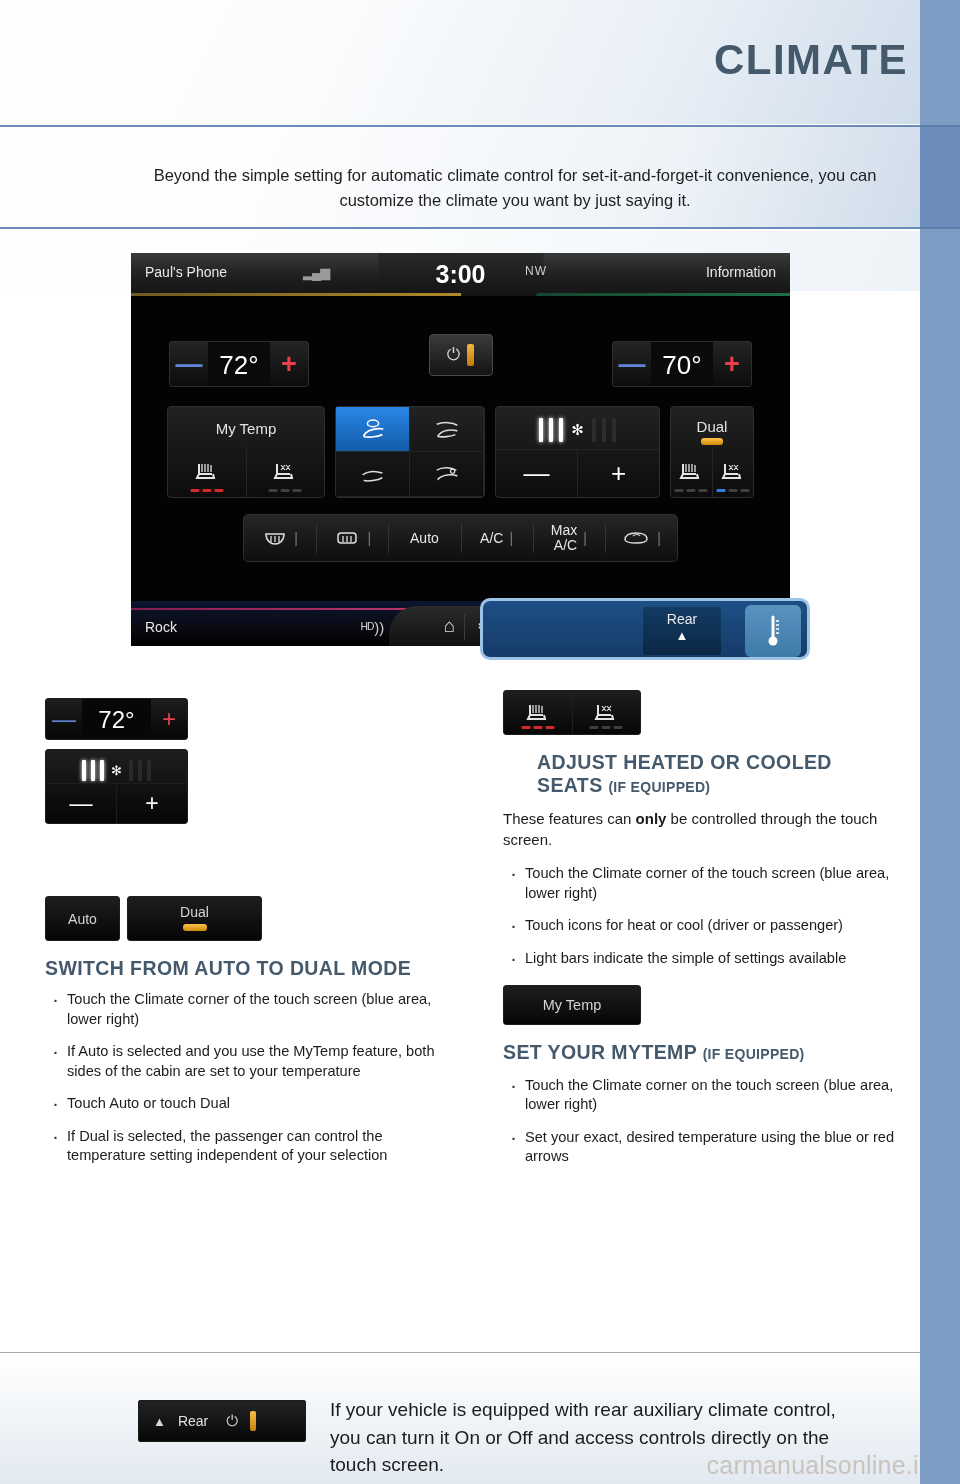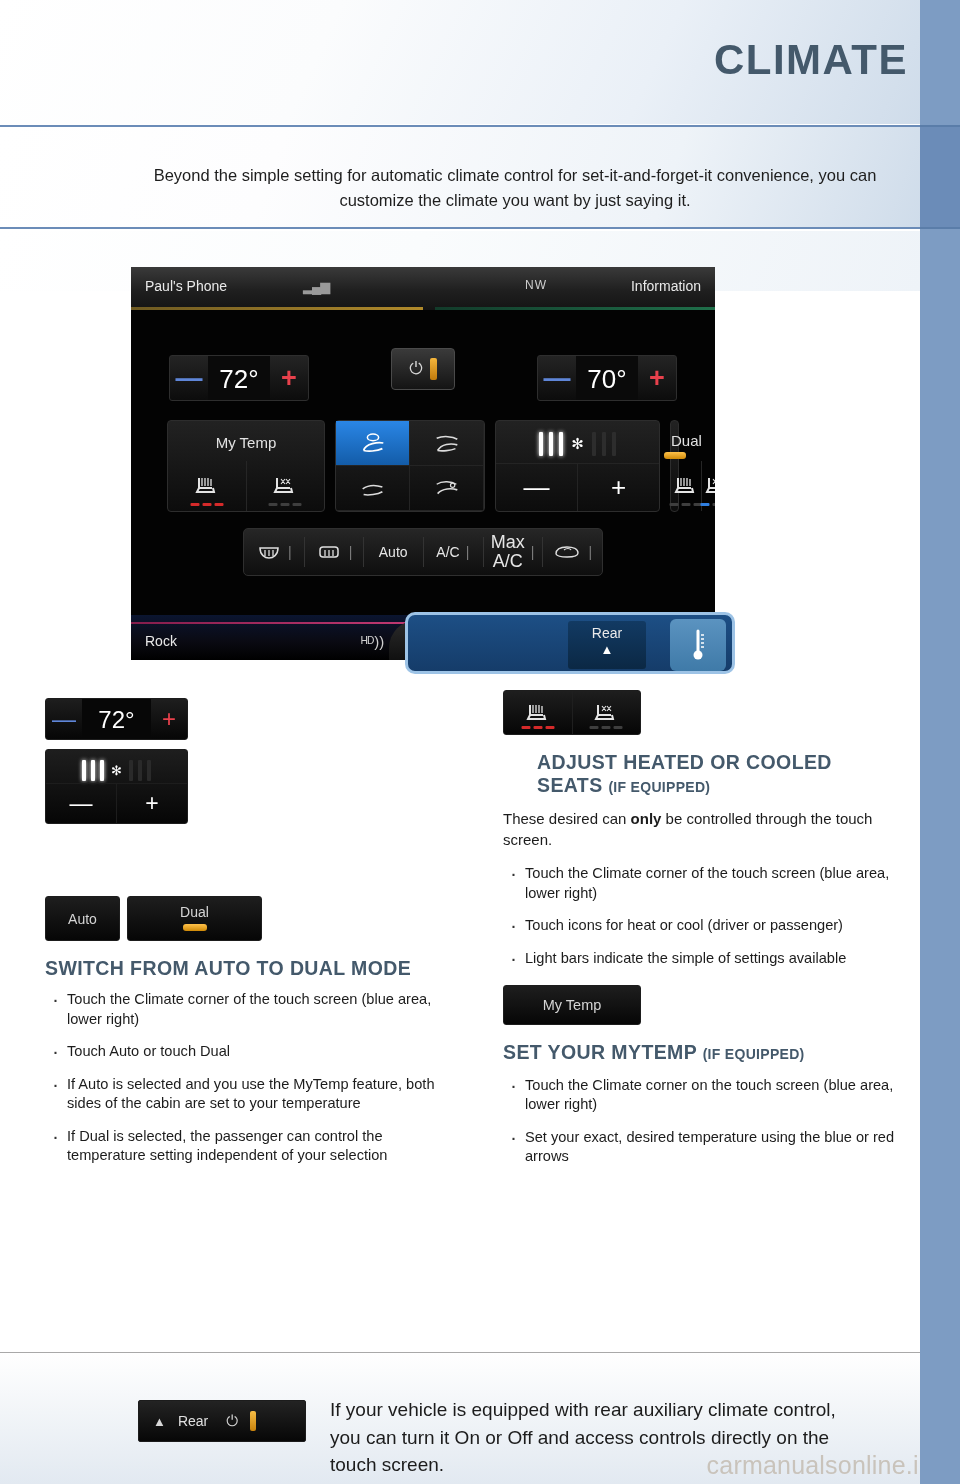--- a/index.html
+++ b/index.html
@@ -52,21 +52,21 @@
     font-size: 16.5px; line-height: 1.5; color: #1e1e1e;
     font-family: "Liberation Sans", sans-serif;
   }
   .body-fade {
     position: absolute; left: 0; top: 231px; width: 920px; height: 60px;
     background: linear-gradient(110deg,#ffffff 0%, #fafcfd 45%, #eef3f8 100%);
   }
 
   
   .screen-wrap {
-    position: absolute; left: 131px; top: 267px; width: 584px; height: 393px;
+    position: absolute; left: 131px; top: 253px; width: 659px; height: 393px;
   }
   .screen {
     position: absolute; inset: 0;
     background: #050505;
     overflow: hidden;
   }
   .status-bar {
     position: absolute; left:0; top:0; width: 100%; height: 43px;
     background: linear-gradient(180deg,#3a3a3a 0%, #1f1f1f 55%, #141414 100%);
   }
@@ -154,21 +154,21 @@
   .du-label { position:absolute; left:0; right:0; top:11px; text-align:center; color:#e2e2e2; font-size:15px;}
   .du-amber { position:absolute; left:50%; transform:translateX(-50%); top:31px; width:22px; height:7px; border-radius:3px; background: linear-gradient(180deg,#ffc24a,#d08a08); }
 
   .fnrow {
     position:absolute; left:112px; right:112px; top:218px; height:48px;
     background: linear-gradient(180deg,#262626,#0e0e0e);
     border:1px solid #2f2f2f; border-radius:5px; display:flex;
   }
   .fn { flex:1; display:flex; align-items:center; justify-content:center; gap:6px; color:#e6e6e6; font-size:14px; position:relative;}
   .fn + .fn:before { content:""; position:absolute; left:0; top:8px; bottom:8px; width:1px; background:#333; }
-  .fn-2l { line-height:1.05; text-align:center; font-size:18px; }
+  .fn-2l { line-height:1.05; text-align:right; font-size:14px; }
   .tick { color:#7a7a7a; font-size:14px; }
 
   .bottom-bar {
     position:absolute; left:0; bottom:0; width:100%; height:45px;
     background: linear-gradient(180deg,#0b1530 0%, #0a0a12 60%, #000 100%);
   }
   .bb-glow { position:absolute; left:0; bottom:36px; width:48%; height:2px; background: linear-gradient(90deg,#9a1f52,#e0407f); opacity:.85; }
   .bb-rock { position:absolute; left:14px; bottom:11px; font-size:14px; color:#e9e9e9; }
   .bb-hd { position:absolute; left:230px; bottom:10px; font-size:15px; color:#cfcfcf; }
   .bb-notch {
@@ -277,20 +277,23 @@
     <div class="intro">Beyond the simple setting for automatic climate control for set-it-and-forget-it convenience, you can customize the climate you want by just saying it.</div>
   </div>
   <div class="body-fade"></div>
 
   <div class="screen-wrap">
     <div class="screen">
 
       <div class="status-bar">
         <div class="sb-left">Paul's Phone</div>
         <div class="sb-signal">▂▄▆</div>
+        <div class="sb-clock-notch">
+          <div class="sb-clock">3:00</div>
+        </div>
         <div class="sb-compass">NW</div>
         <div class="sb-right">Information</div>
       </div>
 
       <div class="climate-body">
 
         <div class="temp-box left">
           <div class="temp-minus">—</div>
           <div class="temp-val">72°</div>
           <div class="temp-plus">+</div>
@@ -514,22 +517,22 @@
         <div class="thumb-auto-dual">
           <div class="thumb thumb-auto">Auto</div>
           <div class="thumb thumb-dual">
             <span class="lbl">Dual</span>
             <span class="amber"></span>
           </div>
         </div>
         <div class="h2" style="margin-top:16px;">SWITCH FROM AUTO TO DUAL MODE</div>
         <ul class="bul">
           <li>Touch the Climate corner of the touch screen (blue area, lower right)</li>
+          <li>If Auto is selected and you use the MyTemp feature, both sides of the cabin are set to your temperature</li>
           <li>Touch Auto or touch Dual</li>
-          <li>If Auto is selected and you use the MyTemp feature, both sides of the cabin are set to your temperature</li>
           <li>If Dual is selected, the passenger can control the temperature setting independent of your selection</li>
         </ul>
       </div>
     </div>
 
     <div class="col col-right">
 
       <div class="thumb thumb-seats">
         <div class="ts-cell">
           <svg width="30" height="26" viewBox="0 0 30 24">
@@ -555,21 +558,21 @@
               <i></i>
             </span>
         </div>
       </div>
 
       <div class="h2" style="margin-top:16px;margin-left:34px;">
         <span>ADJUST HEATED OR COOLED SEATS</span>
         <span class="eq">(IF EQUIPPED)</span>
       </div>
       <div class="p" style="margin-top:12px;">
-        <span>These desired can </span><b>only</b><span> be controlled through the touch screen.</span>
+        <span>These features can </span><b>only</b><span> be controlled through the touch screen.</span>
       </div>
       <ul class="bul" style="margin-top:14px;">
         <li>Touch the Climate corner of the touch screen (blue area, lower right)</li>
         <li>Touch icons for heat or cool (driver or passenger)</li>
         <li>Light bars indicate the simple of settings available</li>
       </ul>
 
       <div style="margin-top:16px;">
         <div class="thumb thumb-mytemp">My Temp</div>
         <div class="h2" style="margin-top:16px;">

